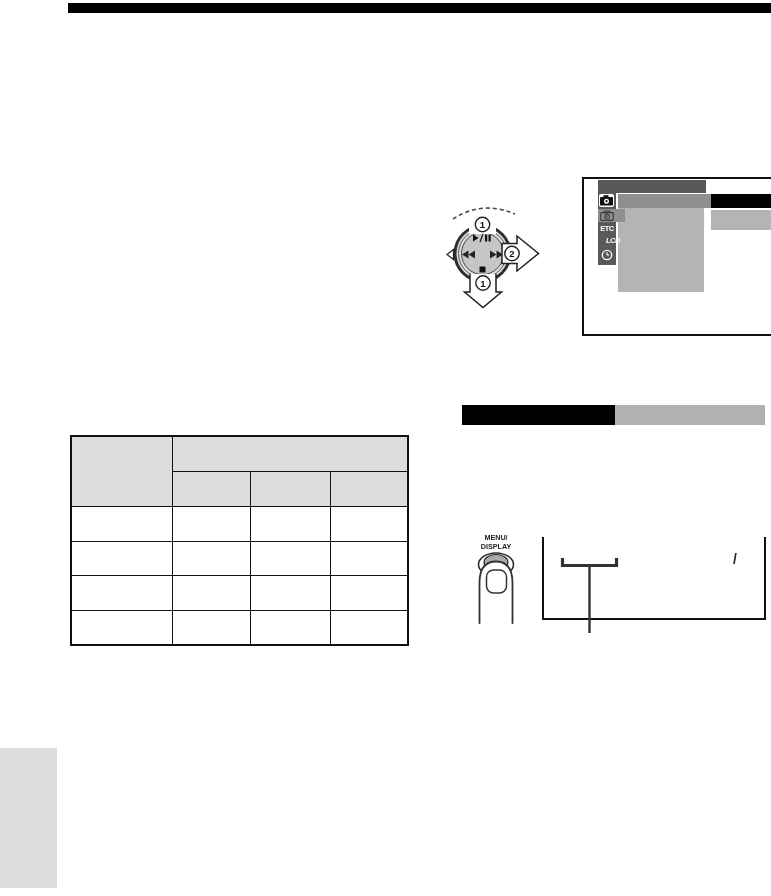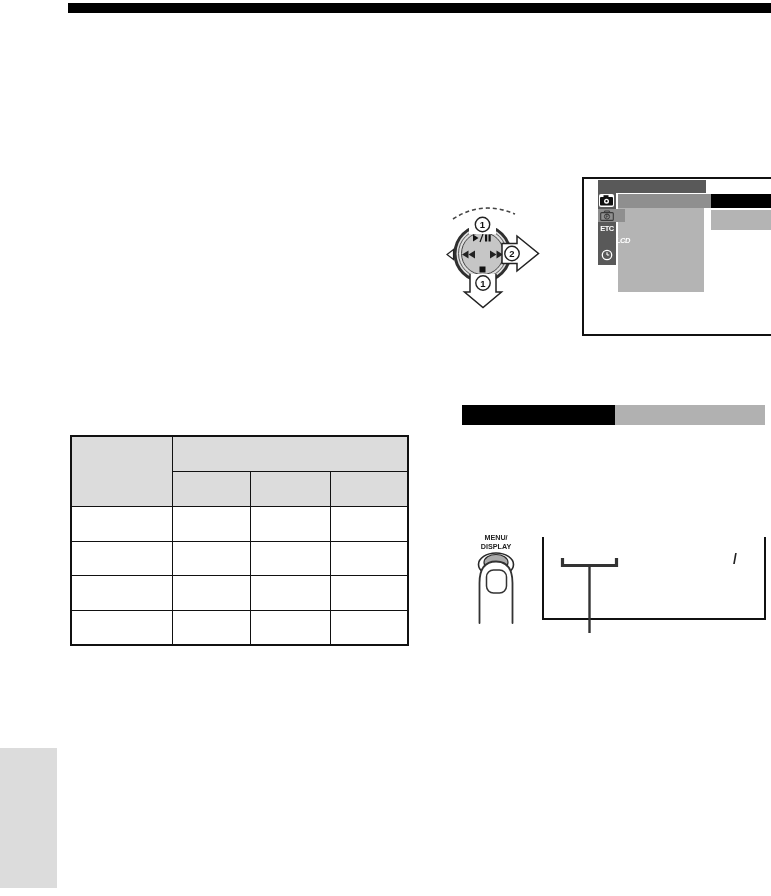--- a/index.html
+++ b/index.html
@@ -103,21 +103,21 @@
         <circle cx="7.5" cy="7.2" r="1.1" fill="#111"></circle>
       </svg>
     </div>
     <svg class="abs" style="left:16px;top:31px;" width="14" height="11" viewBox="0 0 14 11">
       <rect x="0.7" y="2.6" width="12.6" height="7.8" rx="1" fill="none" stroke="#3a3a3a" stroke-width="1.1"></rect>
       <path d="M 4,2.6 L 5,1 L 9,1 L 10,2.6" fill="none" stroke="#3a3a3a" stroke-width="1.1"></path>
       <circle cx="7" cy="6.5" r="2.6" fill="none" stroke="#3a3a3a" stroke-width="1"></circle>
       <text x="7" y="8.3" font-size="4.8" font-weight="bold" fill="#3a3a3a" text-anchor="middle">P</text>
     </svg>
     <div class="abs sb-label" style="left:14px;top:45px;">ETC</div>
-    <div class="abs sb-label" style="left:30px;top:57px;font-style:italic;">LCD</div>
+    <div class="abs sb-label" style="left:20px;top:57px;font-style:italic;">LCD</div>
     <svg class="abs" style="left:17px;top:70px;" width="12" height="12" viewBox="0 0 12 12">
       <circle cx="6" cy="6" r="4.7" fill="none" stroke="#fff" stroke-width="1.3"></circle>
       <path d="M 6,6 L 6,3.2 M 6,6 L 8.2,6" stroke="#fff" stroke-width="1.1" fill="none"></path>
     </svg>
   </div>
 
   <div class="abs" id="sec-black"></div>
   <div class="abs" id="sec-gray"></div>
 
   <table class="abs" id="spec-table">

